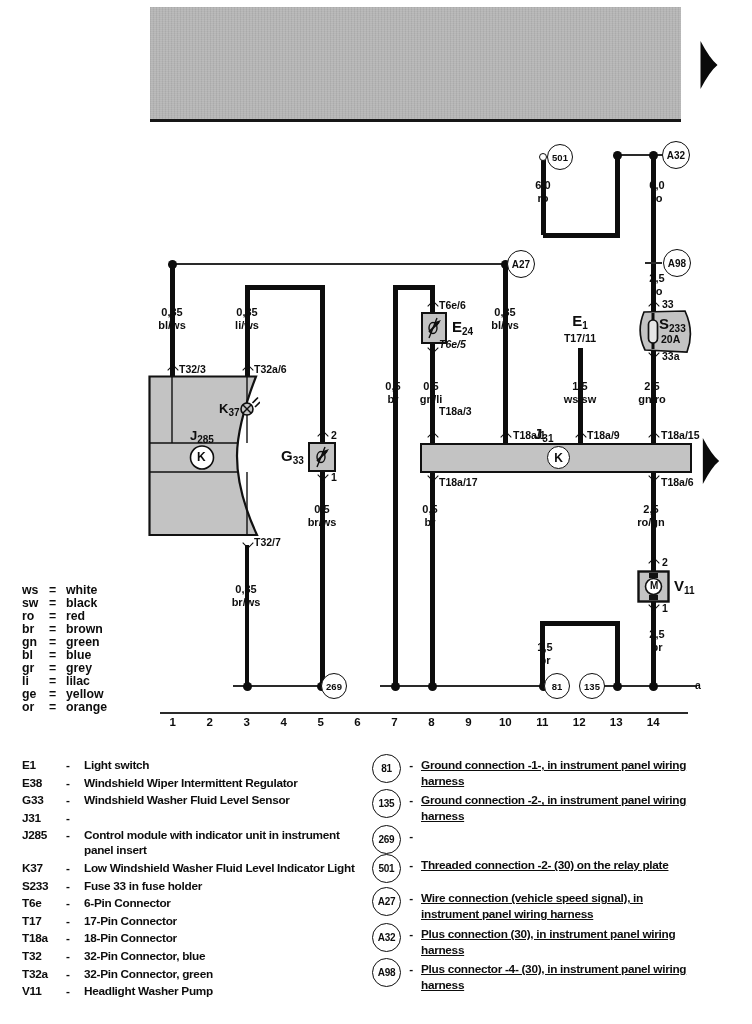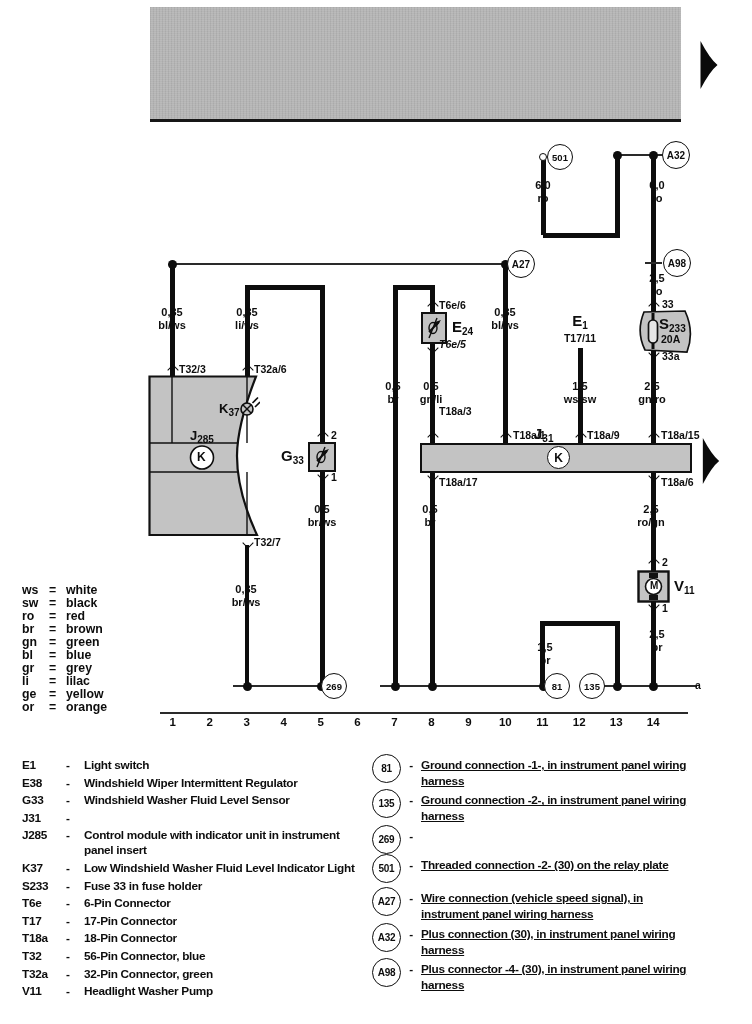--- a/index.html
+++ b/index.html
@@ -328,21 +328,21 @@
         <span class="cl-desc">17-Pin Connector</span>
       </div>
       <div class="cl-row">
         <span class="cl-term">T18a</span>
         <span class="cl-dash">-</span>
         <span class="cl-desc">18-Pin Connector</span>
       </div>
       <div class="cl-row">
         <span class="cl-term">T32</span>
         <span class="cl-dash">-</span>
-        <span class="cl-desc">56-Pin Connector, blue</span>
+        <span class="cl-desc">32-Pin Connector, blue</span>
       </div>
       <div class="cl-row">
         <span class="cl-term">T32a</span>
         <span class="cl-dash">-</span>
         <span class="cl-desc">32-Pin Connector, green</span>
       </div>
       <div class="cl-row">
         <span class="cl-term">V11</span>
         <span class="cl-dash">-</span>
         <span class="cl-desc">Headlight Washer Pump</span>

